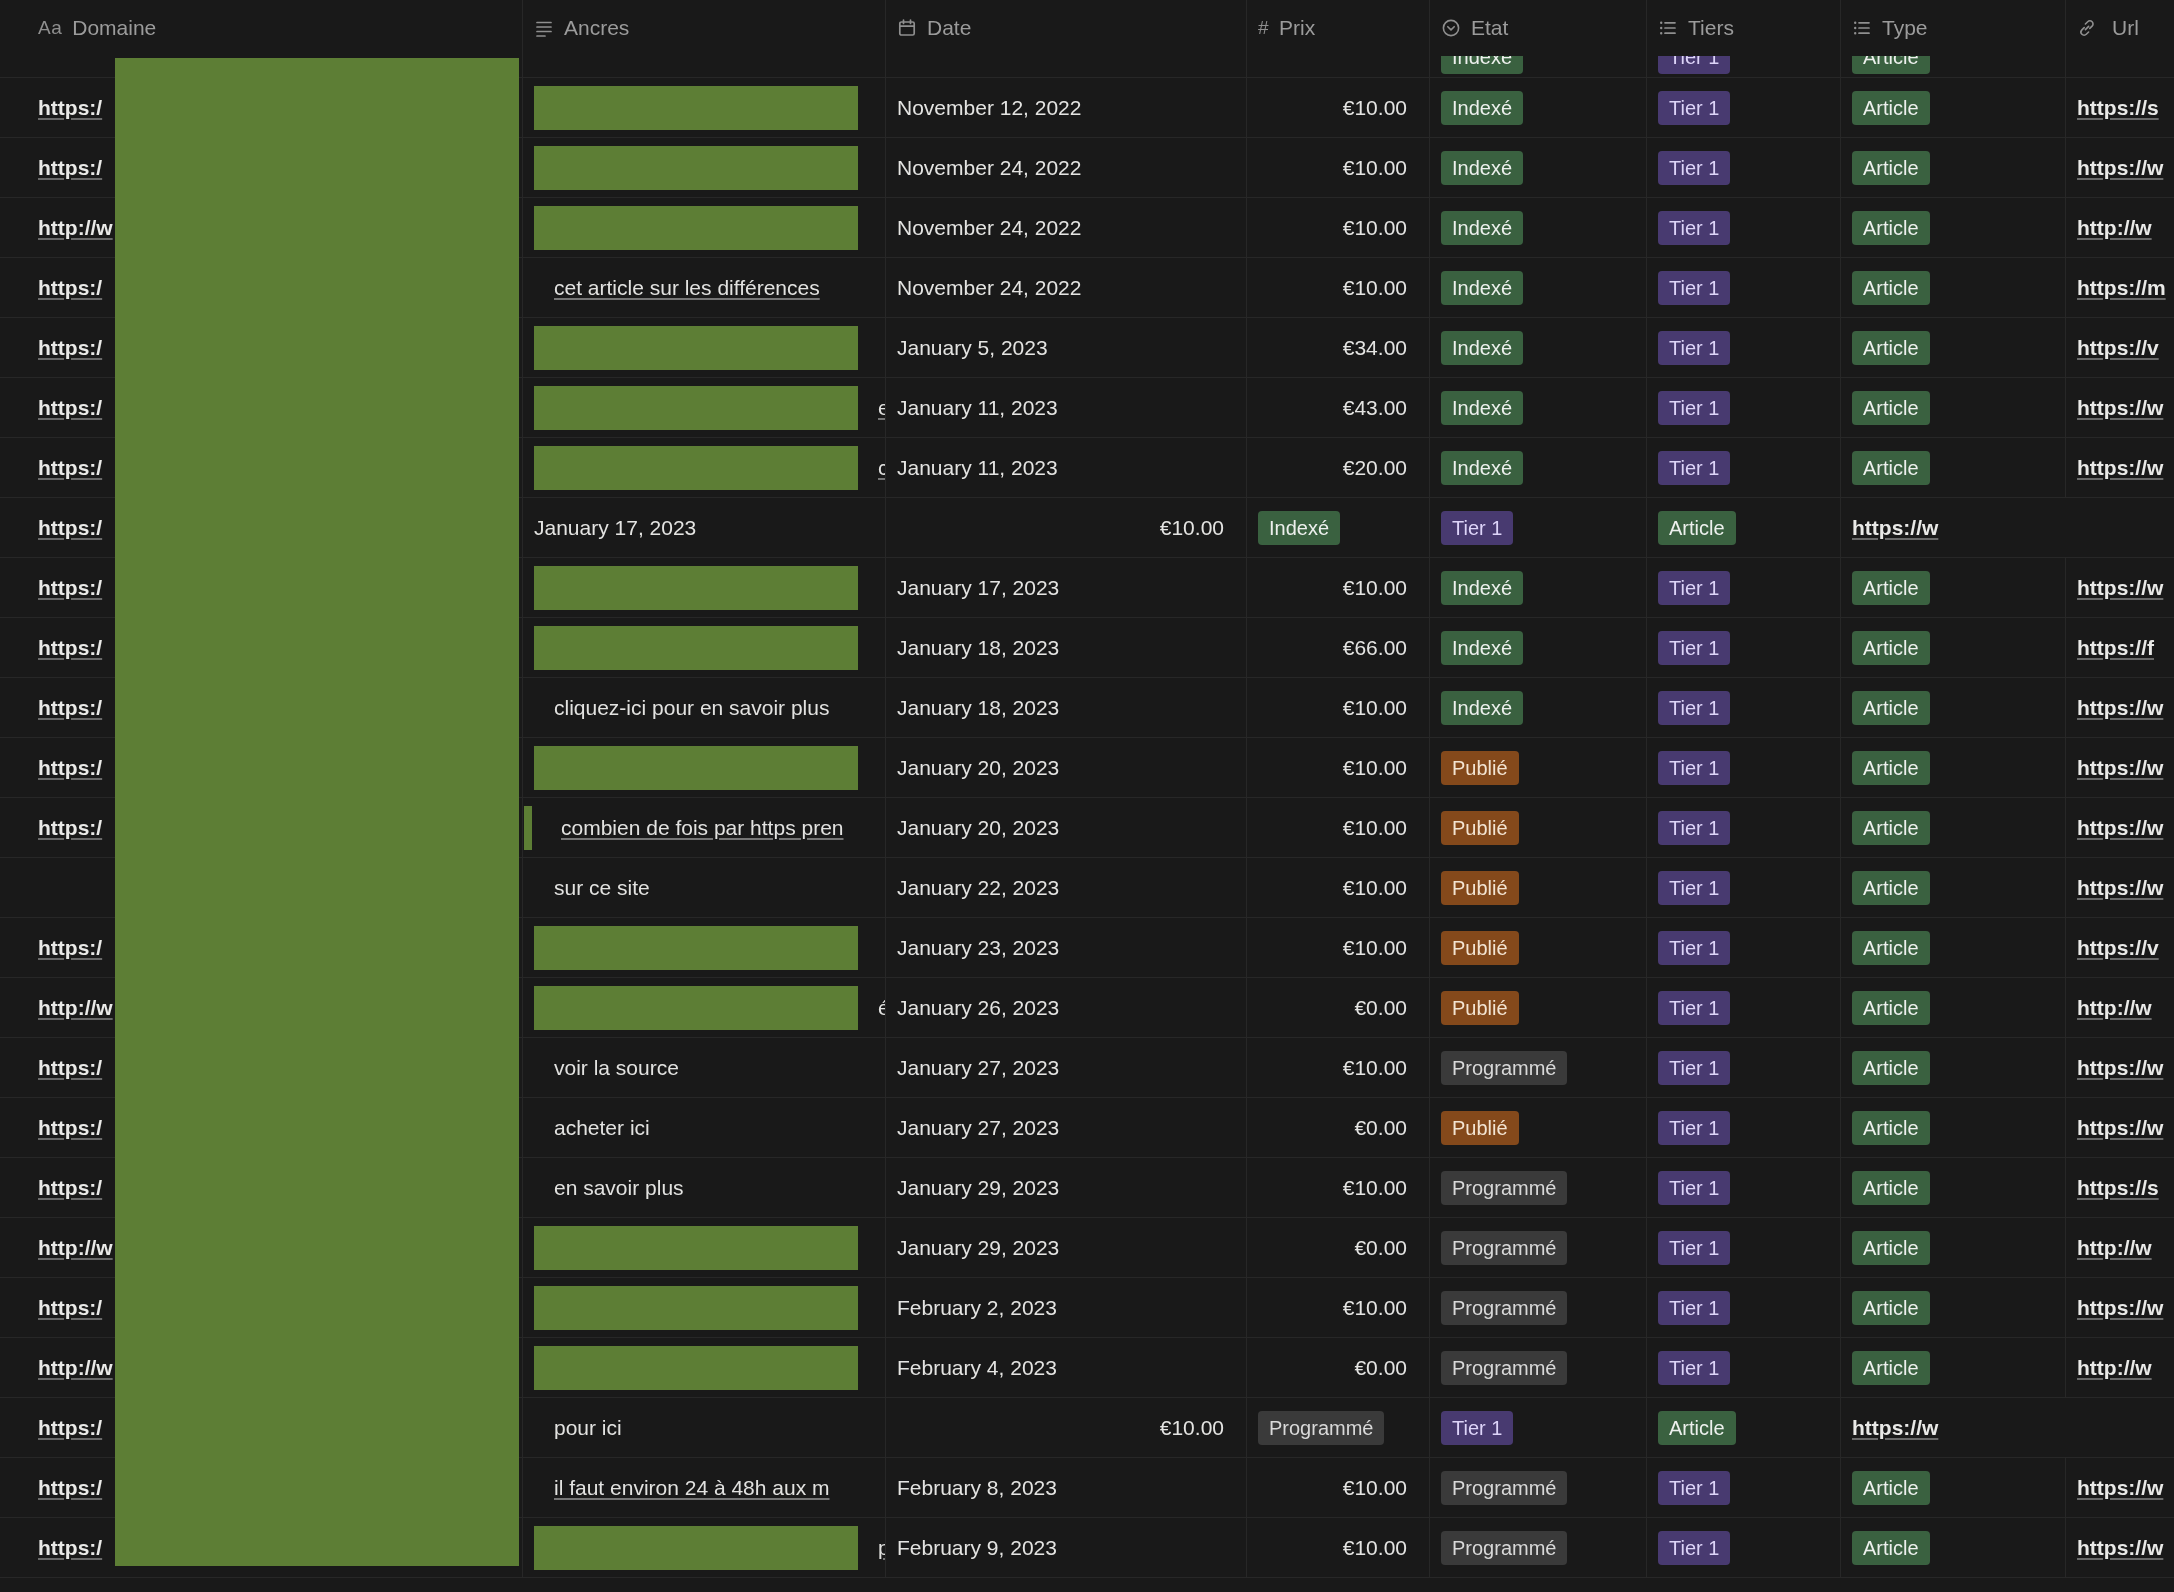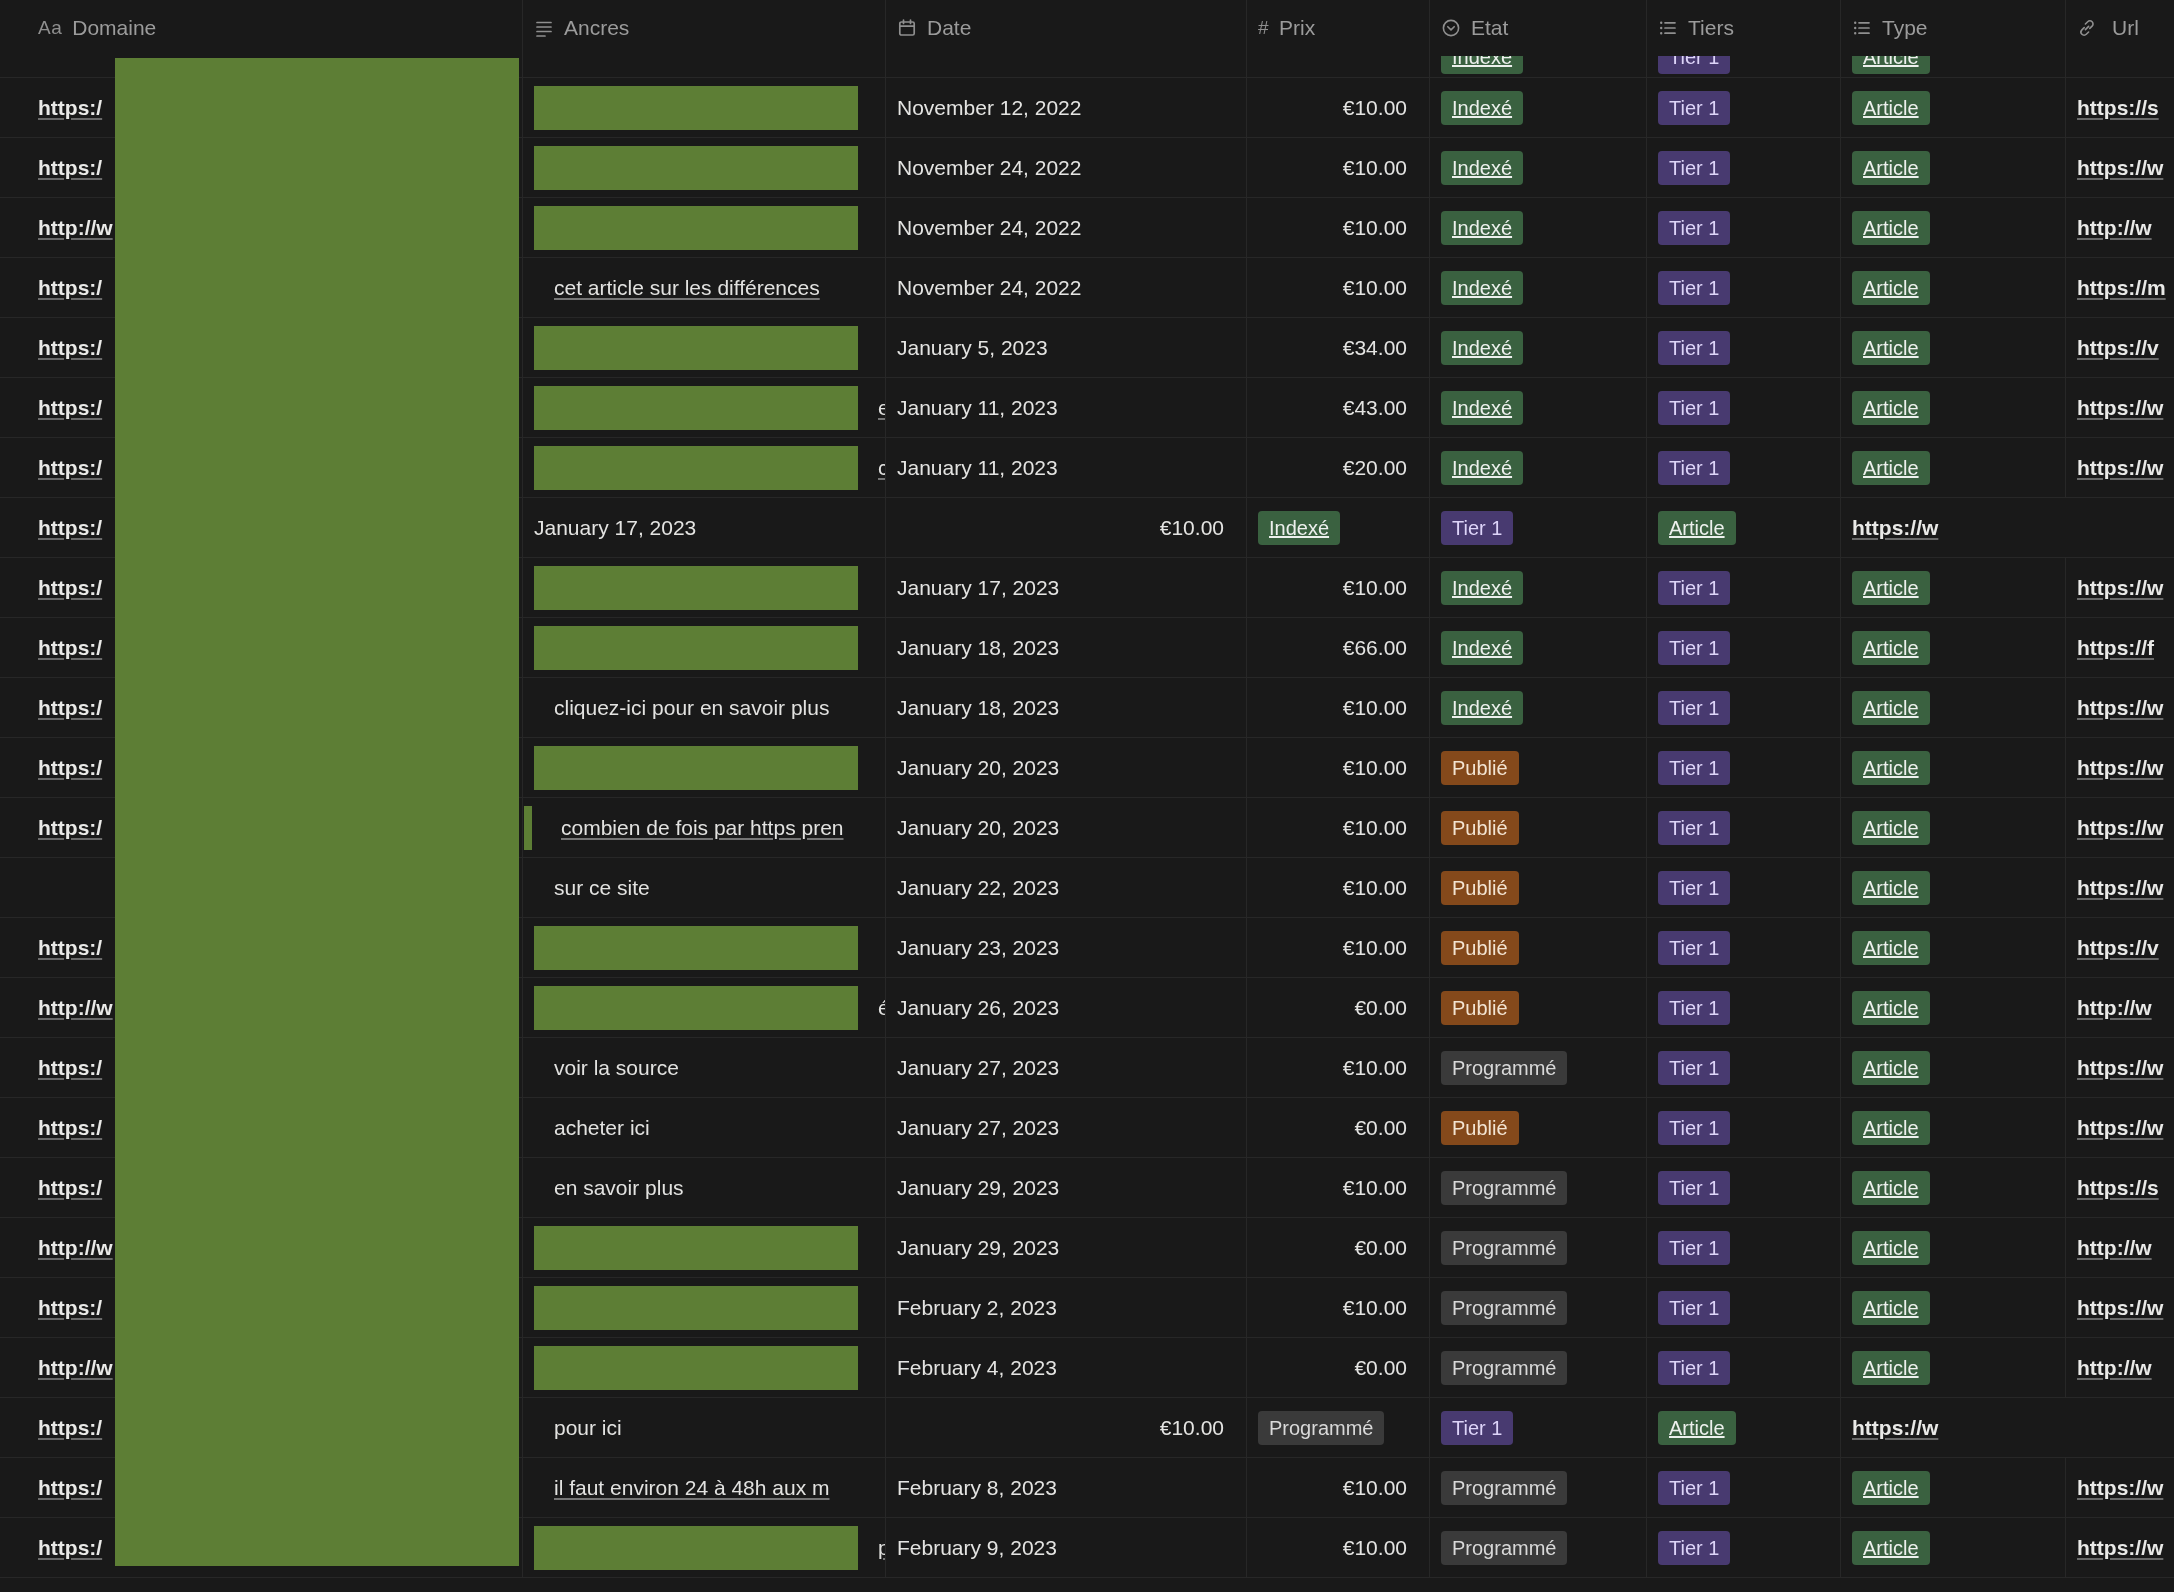--- a/index.html
+++ b/index.html
@@ -82,21 +82,21 @@
   .redact.sliver { flex: 0 0 8px; width: 8px; margin-left: -10px; margin-right: 9px; }
 
   .badge {
     display: inline-block;
     padding: 3px 11px;
     border-radius: 4px;
     font-size: 20px;
     line-height: 28px;
     flex: 0 0 auto;
   }
-  .badge--green  { background: var(--green-bg, #3a6140);  color: var(--green-tx, #edf0ed); text-decoration: underline; }
+  .badge--green  { background: var(--green-bg, #3a6140);  color: var(--green-tx, #edf0ed); }
   .badge--purple { background: var(--purple-bg, #483a70); color: var(--purple-tx, #ddd4f8); }
   .badge--orange { background: var(--orange-bg, #84491b); color: var(--orange-tx, #f3e4d2); }
   .badge--gray   { background: var(--gray-bg, #3a3a3a);   color: var(--gray-tx, #d9d9d9); }
 
   
   .domain-redaction {
     position: absolute;
     left: 115px;
     top: 58px;
     width: 404px;

